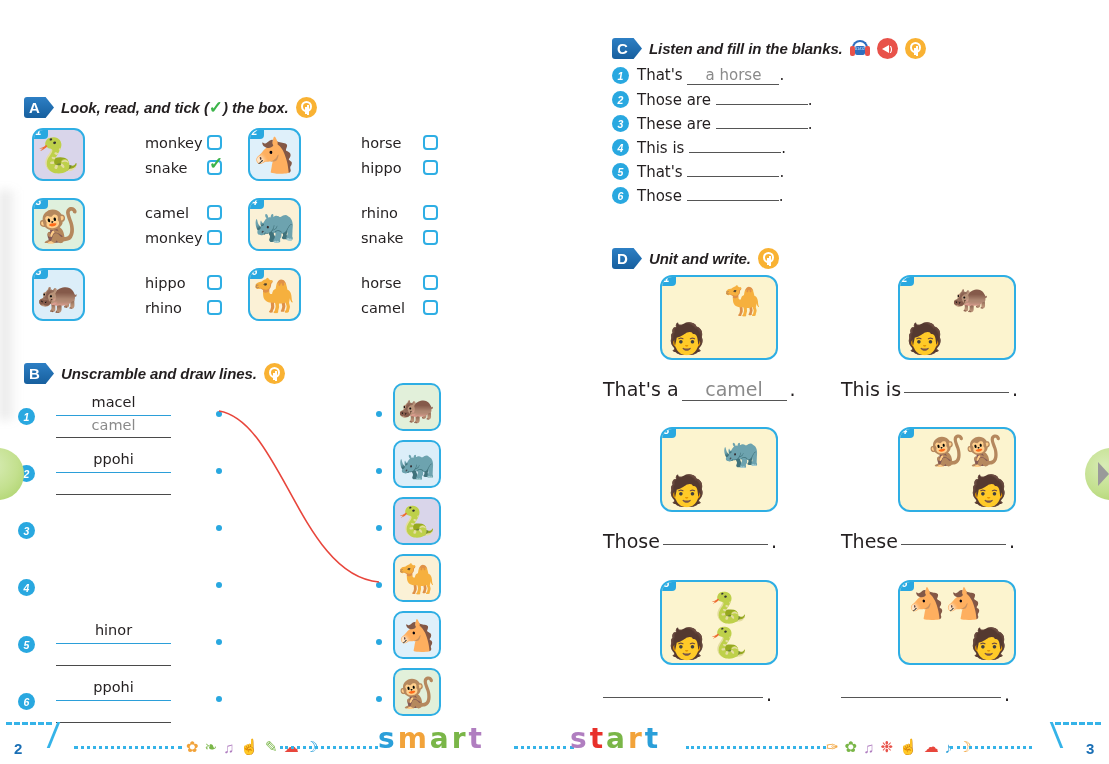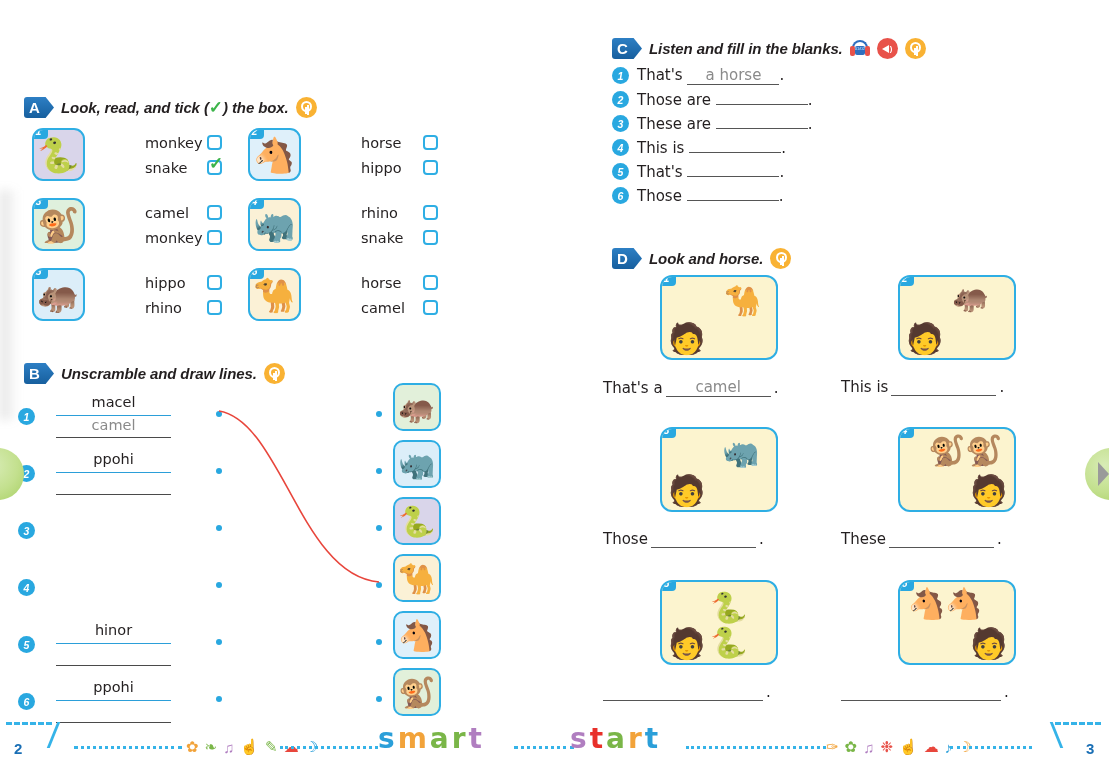--- a/index.html
+++ b/index.html
@@ -208,22 +208,22 @@
 
   
   .d-card { position: absolute; width: 118px; height: 85px; }
   .d-pic {
     position: absolute; left: 0; top: 0; width: 118px; height: 85px;
     border-radius: 12px; border: 2px solid #2eaee4;
     background: #fcf4cf; overflow: hidden;
   }
   .d-boy { position: absolute; left: 6px; bottom: 2px; font-size: 30px; }
   .d-animal { position: absolute; font-size: 30px; }
-  .d-cap { position: absolute; font-size: 15px; color: #231f20;
-    font-family: "DejaVu Sans", sans-serif; display: flex; align-items: flex-end; gap: 3px; }
+  .d-cap { position: absolute; font-size: 19px; color: #231f20;
+    font-family: "DejaVu Sans", sans-serif; display: flex; align-items: flex-start; gap: 3px; }
 
   
   .footer { position: absolute; left: 0; bottom: 0; width: 1109px; height: 48px; }
   .fdash-l, .fdash-r {
     position: absolute; top: 6px; height: 26px;
     border-top: 3px dashed #35b3e8;
   }
   .fdot-line {
     position: absolute; top: 30px; height: 3px;
     border-top: 3px dotted #35b3e8;
@@ -497,21 +497,21 @@
         <div class="c-text"><span>That's</span> <span class="blank-empty" style="width:92px;"></span><span>.</span></div>
       </div>
       <div class="c-row" style="left: 612px; top: 186px;">
         <div class="numdot">6</div>
         <div class="c-text"><span>Those</span> <span class="blank-empty" style="width:92px;"></span><span>.</span></div>
       </div>
     </div>
 
   <div class="sec" style="left:612px; top:248px;">
     <div class="sec-badge">D</div>
-    <div class="sec-text">Look and horse.</div>
+    <div class="sec-text">Unit and write.</div>
     <div class="key-badge"></div>
   </div>
 
   <div id="d-items">
       <div class="d-card" style="left: 660px; top: 275px;">
         <div class="d-pic">
           <div class="numsq">1</div>
           <div class="d-animal" style="left:62px;top:6px;">🐪</div>
           <div class="d-boy" style="left:6px;">🧑</div>
         </div>

